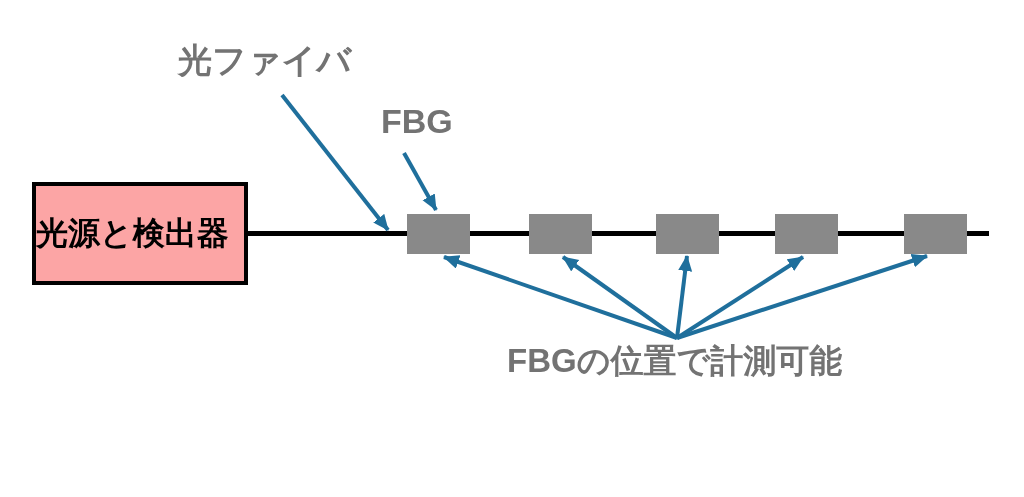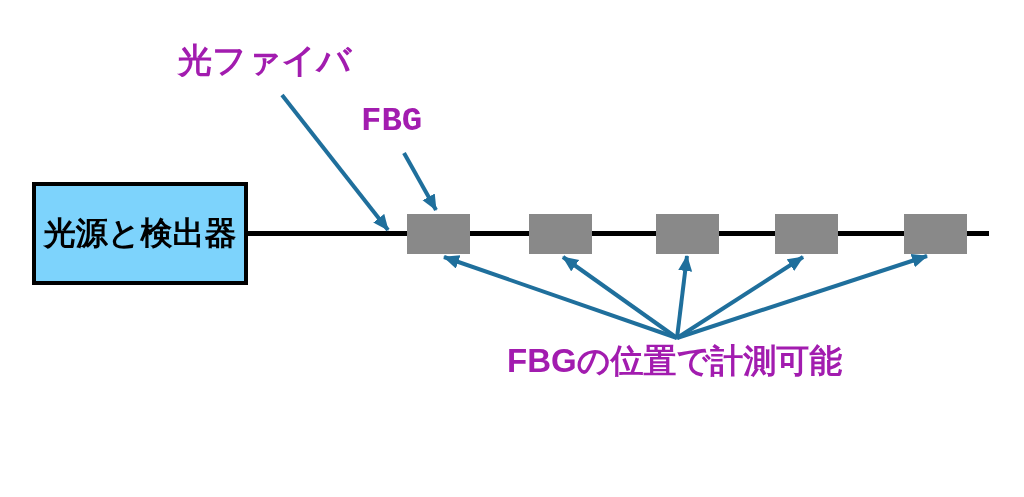--- a/index.html
+++ b/index.html
@@ -23,42 +23,41 @@
     height: 497px;
   }
   .source-box {
     position: absolute;
     left: 32px;
     top: 182px;
     width: 216px;
     height: 103px;
     box-sizing: border-box;
     border: 4px solid #000000;
-    background: #7dd3fc;
+    background: #fca5a5;
     display: flex;
     align-items: center;
-    justify-content: center;
   }
   .source-box-label {
     font-size: 32px;
     font-weight: bold;
     color: #000000;
     white-space: nowrap;
   }
   .label {
     position: absolute;
     font-weight: bold;
     font-size: 34px;
-    color: #a21caf;
+    color: #737373;
     white-space: nowrap;
     line-height: 1;
     text-align: right;
   }
   .fiber-label   { left: 178px; top: 43px; }
-  .fbg-label     { left: 361px; top: 104px; font-family: Liberation Mono, monospace; }
+  .fbg-label     { left: 381px; top: 104px; }
   .measure-label { left: 507px; top: 344px; font-size: 33px; }
 </style>
 </head>
 <body>
 
 <div class="canvas">
 
   <svg class="diagram-layer" viewBox="0 0 1024 497" xmlns="http://www.w3.org/2000/svg">
     <defs>
       <marker id="arrowhead" markerUnits="userSpaceOnUse" markerWidth="18" markerHeight="16" refX="15" refY="7" orient="auto">

